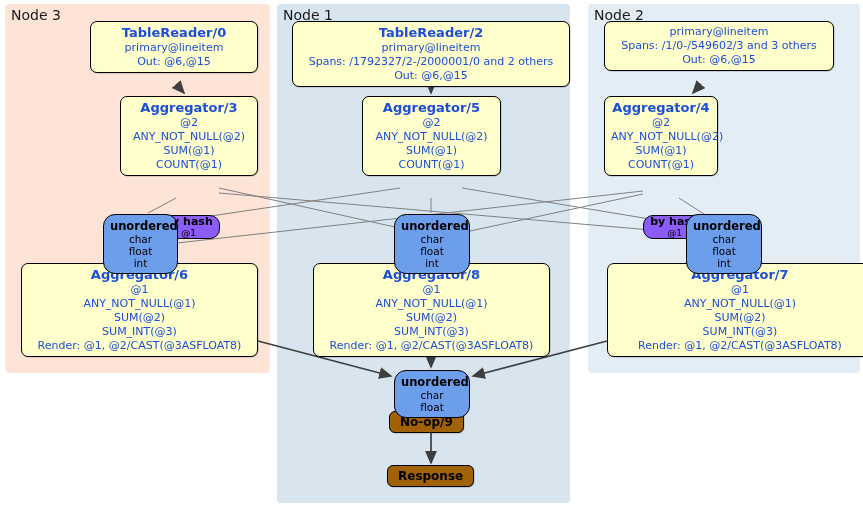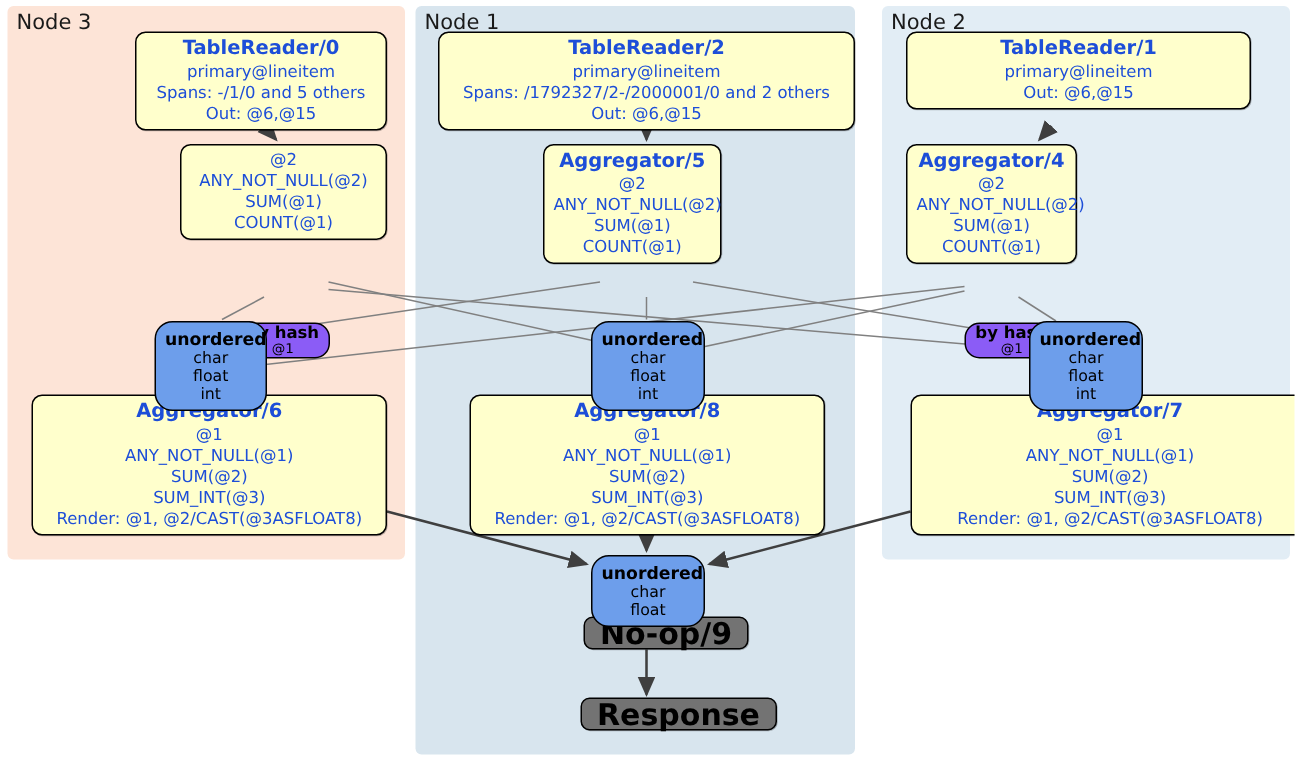--- a/index.html
+++ b/index.html
@@ -20,23 +20,23 @@
   .router { position:absolute; z-index:4; background:#8b5cf6; border:1px solid #000;
             border-radius:10px; text-align:center; padding:0 4px;margin-top:41px; }
   .rtitle { font-weight:bold; font-size:11px; line-height:12px; white-space:nowrap; }
   .rline  { font-size:9px; line-height:10px; white-space:nowrap; }
 
   .sync { position:absolute; z-index:4; background:#6d9eeb; border:1px solid #000;
           border-radius:12px; text-align:center; padding:4px 6px; }
   .stitle { font-weight:bold; font-size:11.5px; line-height:14px; white-space:nowrap; }
   .sline  { font-size:10.5px; line-height:12px; white-space:nowrap; }
 
-  .simple { position:absolute; z-index:3; background:#737373; border:1px solid #000;
+  .simple { position:absolute; z-index:3; background:#a16207; border:1px solid #000;
             border-radius:6px; text-align:center; padding:1px 10px; font-weight:bold;
-            font-size:20px; line-height:18px; white-space:nowrap;
+            font-size:12px; line-height:18px; white-space:nowrap;
             box-shadow:0.5px 0.5px 0 rgba(0,0,0,0.25); }
 
   
   #region-node3 { left:5px;   top:4px; width:265px; height:369px; background:#fde4d7; }
   #region-node1 { left:277px; top:4px; width:293px; height:499px; background:#d8e5ee; }
   #region-node2 { left:588px; top:4px; width:272px; height:369px; background:#e2edf5; }
 </style>
 </head>
 <body>
 
@@ -76,42 +76,42 @@
       <line x1="258" y1="341" x2="391" y2="376"></line>
       <line x1="431" y1="356" x2="431" y2="367"></line>
       <line x1="607" y1="341" x2="473" y2="376"></line>
       <line x1="431" y1="433" x2="431" y2="463"></line>
     </g>
   </svg>
 
   <div class="pbox" style="left:90px; top:21px; width:168px;">
     <div class="ptitle">TableReader/0</div>
     <div class="pline">primary@lineitem</div>
-    <div class="pline">Spans: -/1/0 and 5 others</div>
     <div class="pline">Out: @6,@15</div>
   </div>
   <div class="pbox" style="left:292px; top:21px; width:278px;">
     <div class="ptitle">TableReader/2</div>
     <div class="pline">primary@lineitem</div>
     <div class="pline">Spans: /1792327/2-/2000001/0 and 2 others</div>
     <div class="pline">Out: @6,@15</div>
   </div>
   <div class="pbox" style="left:604px; top:21px; width:230px;">
-    <div class="ptitle">TableReader/1</div>
     <div class="pline">primary@lineitem</div>
+    <div class="pline">Spans: /1/0-/549602/3 and 3 others</div>
     <div class="pline">Out: @6,@15</div>
   </div>
 
   <div class="pbox" style="left:120px; top:96px; width:138px;">
+    <div class="ptitle">Aggregator/3</div>
     <div class="pline">@2</div>
     <div class="pline">ANY_NOT_NULL(@2)</div>
     <div class="pline">SUM(@1)</div>
     <div class="pline">COUNT(@1)</div>
   </div>
-  <div class="pbox" style="left:362px; top:96px; width:119px;">
+  <div class="pbox" style="left:362px; top:96px; width:139px;">
     <div class="ptitle">Aggregator/5</div>
     <div class="pline">@2</div>
     <div class="pline">ANY_NOT_NULL(@2)</div>
     <div class="pline">SUM(@1)</div>
     <div class="pline">COUNT(@1)</div>
   </div>
   <div class="pbox" style="left:604px; top:96px; width:114px;">
     <div class="ptitle">Aggregator/4</div>
     <div class="pline">@2</div>
     <div class="pline">ANY_NOT_NULL(@2)</div>

